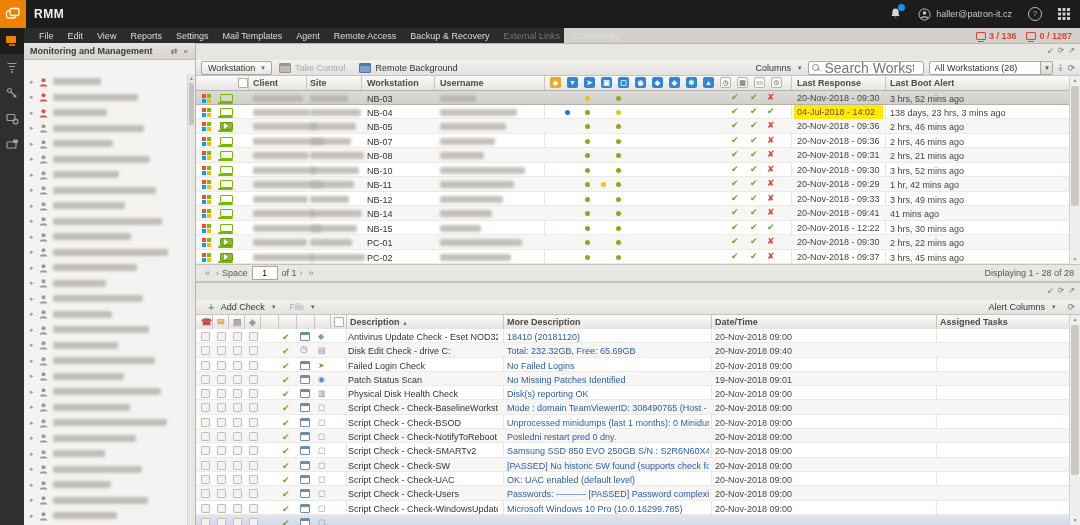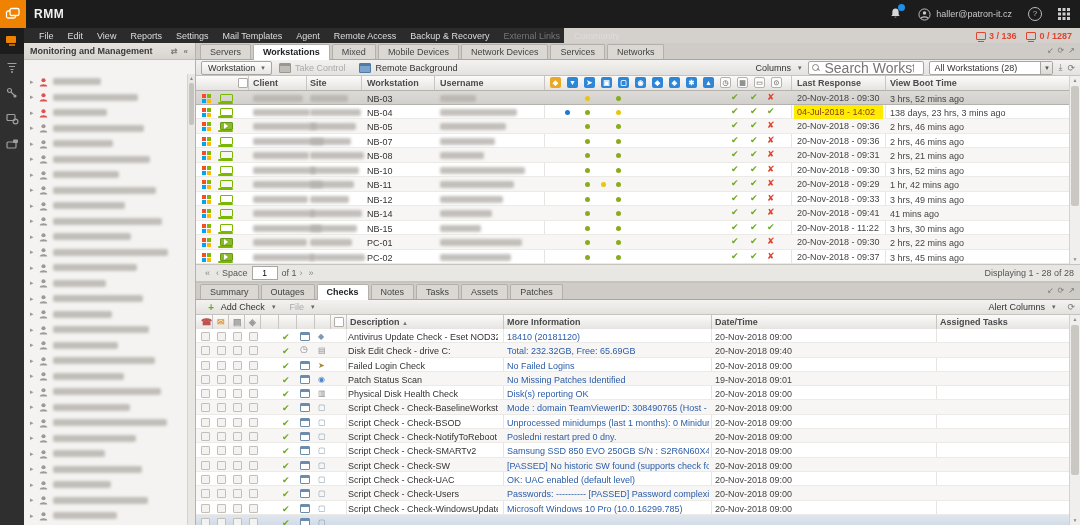--- a/index.html
+++ b/index.html
@@ -500,29 +500,20 @@
           </svg>
     <span class="blur" style="width: 64px;"></span>
   </div>
       </div>
     <div id="tree-scroll">
       <span class="arrow">▲</span>
       <div id="tree-thumb"></div>
     </div>
   </div>
 
-  <div class="tabstrip" id="main-tabs">
-      <span class="tab">Servers</span>
-      <span class="tab active">Workstations</span>
-      <span class="tab">Mixed</span>
-      <span class="tab">Mobile Devices</span>
-      <span class="tab">Network Devices</span>
-      <span class="tab">Services</span>
-      <span class="tab">Networks</span>
-    </div>
   <div class="corner-ics" style="top:46px;">
     <span>↙</span>
     <span>⟳</span>
     <span>↗</span>
   </div>
 
   <div class="toolbar" id="ws-toolbar">
     <span class="btn dd">Workstation</span>
     <span class="tool-lbl disabled">
         <i class="ic-win gray"></i>
@@ -562,21 +553,21 @@
         <span class="chip blue">◆</span>
         <span class="chip blue">◈</span>
         <span class="chip blue">✱</span>
         <span class="chip blue">▲</span>
         <span class="chip gray">◷</span>
         <span class="chip gray">▦</span>
         <span class="chip gray">▭</span>
         <span class="chip gray">⊙</span>
       </span>
     <span class="hc" style="left:601px;">Last Response</span>
-    <span class="hc" style="left:694px;">View Boot Time</span>
+    <span class="hc" style="left:694px;">Last Boot Alert</span>
     <i class="vsep" style="left:52px;"></i>
       <i class="vsep" style="left:110px;"></i>
       <i class="vsep" style="left:165px;"></i>
     <i class="vsep" style="left:238px;"></i>
       <i class="vsep" style="left:348px;"></i>
       <i class="vsep" style="left:595px;"></i>
       <i class="vsep" style="left:689px;"></i>
   </div>
 
   <div id="ws-rows">
@@ -795,21 +786,21 @@
     <span class="blur bs" style="width: 47px;"></span>
     <span class="wsname">NB-15</span>
     <span class="blur bu" style="width: 41px;"></span>
     <span class="status">
           <span class="dot green" style="left: 39px;"></span>
           <span class="dot green" style="left: 70px;"></span>
           <span class="okk" style="left: 185px;">✔</span>
           <span class="okk" style="left: 204px;">✔</span>
           <span class="okk" style="left: 221px;">✔</span>
         </span>
-    <span class="resp">20-Nov-2018 - 11:22</span>
+    <span class="resp">20-Nov-2018 - 12:22</span>
     <span class="boot">3 hrs, 30 mins ago</span>
   </div>
       <div class="ws-row">
     <span class="winlogo">
           <i class="w1"></i>
           <i class="w2"></i>
           <i class="w3"></i>
           <i class="w4"></i>
         </span>
     <span class="dev active"></span>
@@ -861,31 +852,20 @@
     <span class="pg-ic">‹</span>
     <span>Space</span>
     <input id="page-input" value="1" style="">
     <span>of 1</span>
     <span class="pg-ic">›</span>
     <span class="pg-ic">»</span>
     <span id="displaying">Displaying 1 - 28 of 28</span>
   </div>
   <div id="splitter"></div>
 
-  <div class="tabstrip" id="bottom-tabstrip">
-      <span id="bottom-tabs" style="display:flex;align-items:flex-end;">
-        <span class="tab">Summary</span>
-        <span class="tab">Outages</span>
-        <span class="tab active">Checks</span>
-        <span class="tab">Notes</span>
-        <span class="tab">Tasks</span>
-        <span class="tab">Assets</span>
-        <span class="tab">Patches</span>
-      </span>
-    </div>
   <div class="corner-ics" style="top:286px;">
     <span>↙</span>
     <span>⟳</span>
     <span>↗</span>
   </div>
 
   <div class="toolbar" id="ck-toolbar">
     <span class="tool-lbl dd">
         <i class="plus">+</i>
         <span>Add Check</span>
@@ -896,21 +876,21 @@
     <span class="tiny-ic">⟳</span>
   </div>
 
   <div id="ck-header">
     <span class="alerticon a1" style="left:5px;">☎</span>
     <span class="alerticon a2" style="left:21px;">✉</span>
     <span class="alerticon a3" style="left:37px;">▤</span>
     <span class="alerticon a4" style="left:53px;">◈</span>
     <span class="chkbx" style="left:138px;"></span>
     <span class="hc" style="left:154px;"><span>Description</span> <span style="font-size:6px;color:#777;">▲</span></span>
-    <span class="hc" style="left:311px;">More Information</span>
+    <span class="hc" style="left:311px;">More Description</span>
     <span class="hc" style="left:519px;">Date/Time</span>
     <span class="hc" style="left:744px;">Assigned Tasks</span>
     <i class="vsep" style="left:16px;"></i>
       <i class="vsep" style="left:32px;"></i>
       <i class="vsep" style="left:48px;"></i>
       <i class="vsep" style="left:64px;"></i>
     <i class="vsep" style="left:82px;"></i>
       <i class="vsep" style="left:100px;"></i>
       <i class="vsep" style="left:118px;"></i>
       <i class="vsep" style="left:134px;"></i>

